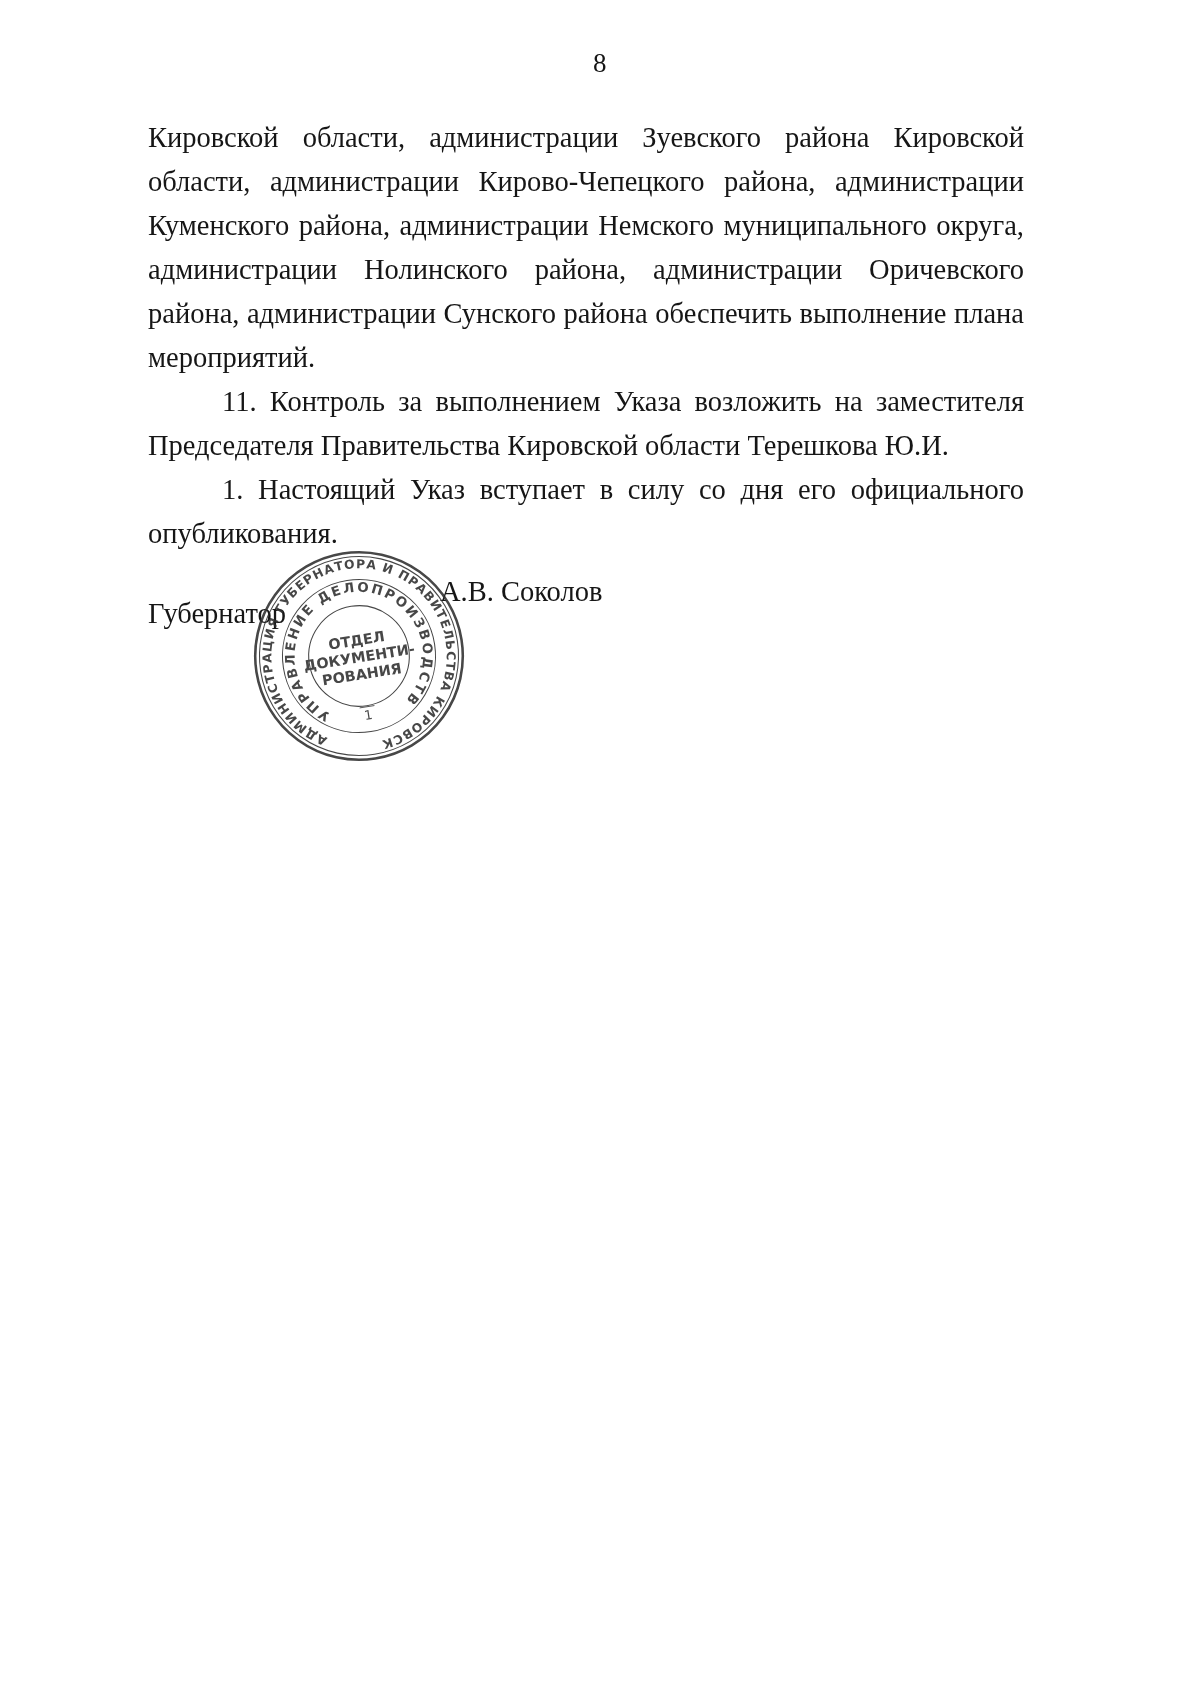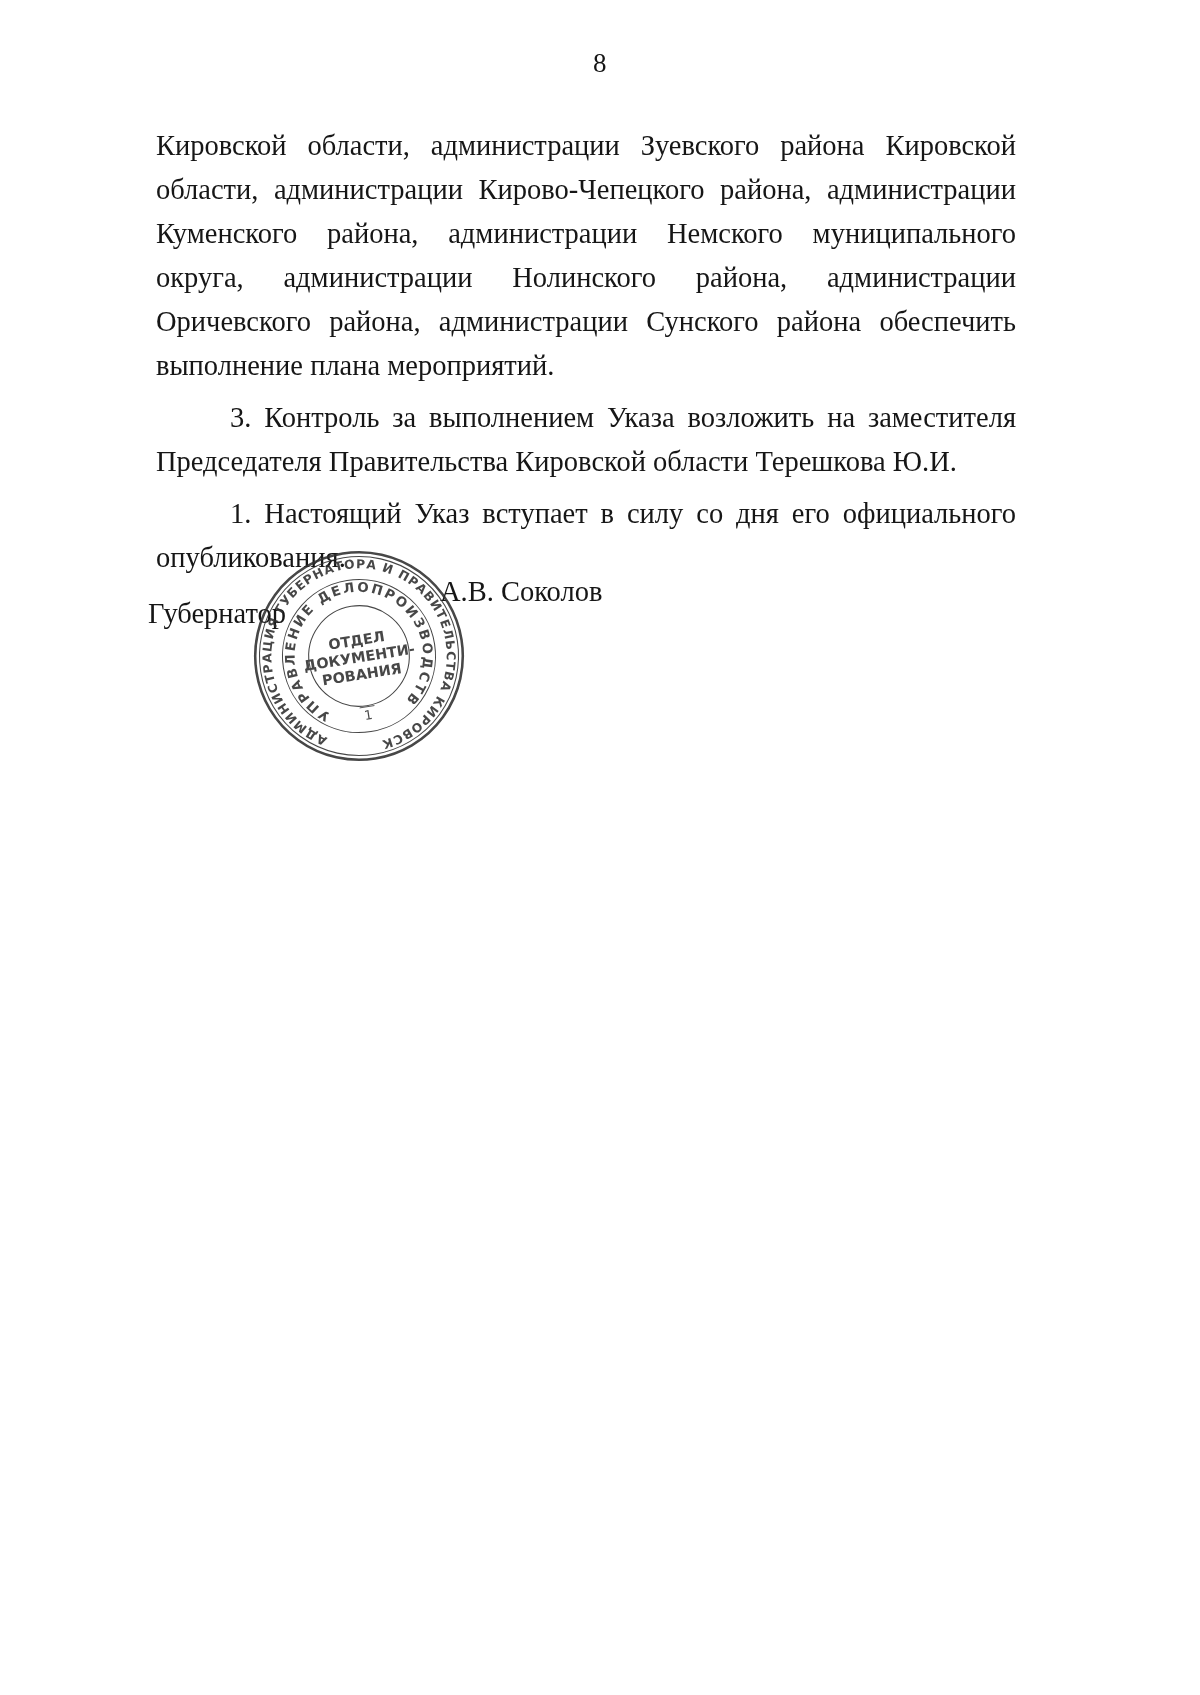--- a/index.html
+++ b/index.html
@@ -30,21 +30,21 @@
     position: absolute;
     top: 116px;
     left: 148px;
     width: 876px;
     font-size: 28.5px;
     line-height: 44px;
     text-align: justify;
     text-justify: inter-word;
   }
   .doc-body p {
-    margin: 8px;
+    margin: 0;
   }
   .doc-body p.indent {
     text-indent: 74px;
   }
   .signature-block {
     position: absolute;
     top: 566px;
     left: 148px;
     width: 700px;
     font-size: 28.5px;
@@ -98,21 +98,21 @@
 </style>
 </head>
 <body>
 
 <div class="page">
 
   <div class="page-number">8</div>
 
   <div class="doc-body">
     <p>Кировской области, администрации Зуевского района Кировской области, администрации Кирово-Чепецкого района, администрации Куменского района, администрации Немского муниципального округа, администрации Нолинского района, администрации Оричевского района, администрации Сунского района обеспечить выполнение плана мероприятий.</p>
-    <p class="indent">3. Контроль за выполнением Указа возложить на заместителя Председателя Правительства Кировской области Терешкова Ю.И.</p>
+    <p class="indent">11. Контроль за выполнением Указа возложить на заместителя Председателя Правительства Кировской области Терешкова Ю.И.</p>
     <p class="indent">1. Настоящий Указ вступает в силу со дня его официального опубликования.</p>
   </div>
 
   <div class="signature-block">
     <div>Губернатор</div>
   </div>
 
   <div class="signature-name">А.В. Соколов</div>
 
   <svg class="stamp" viewBox="0 0 200 200" xmlns="http://www.w3.org/2000/svg">

